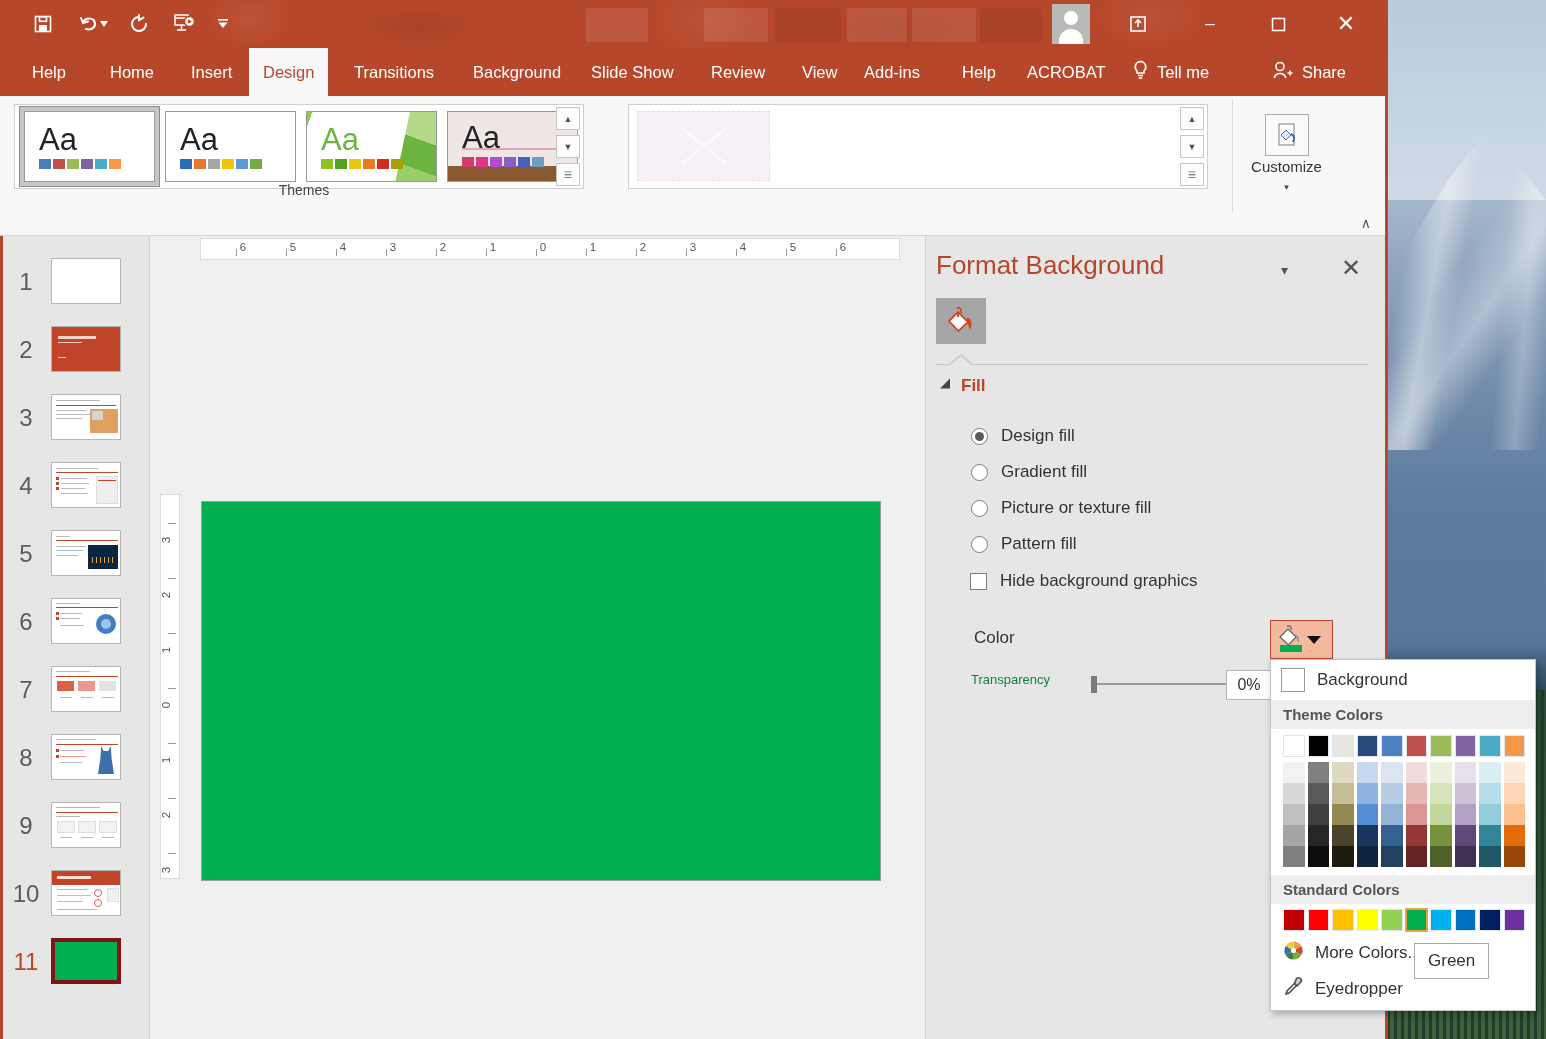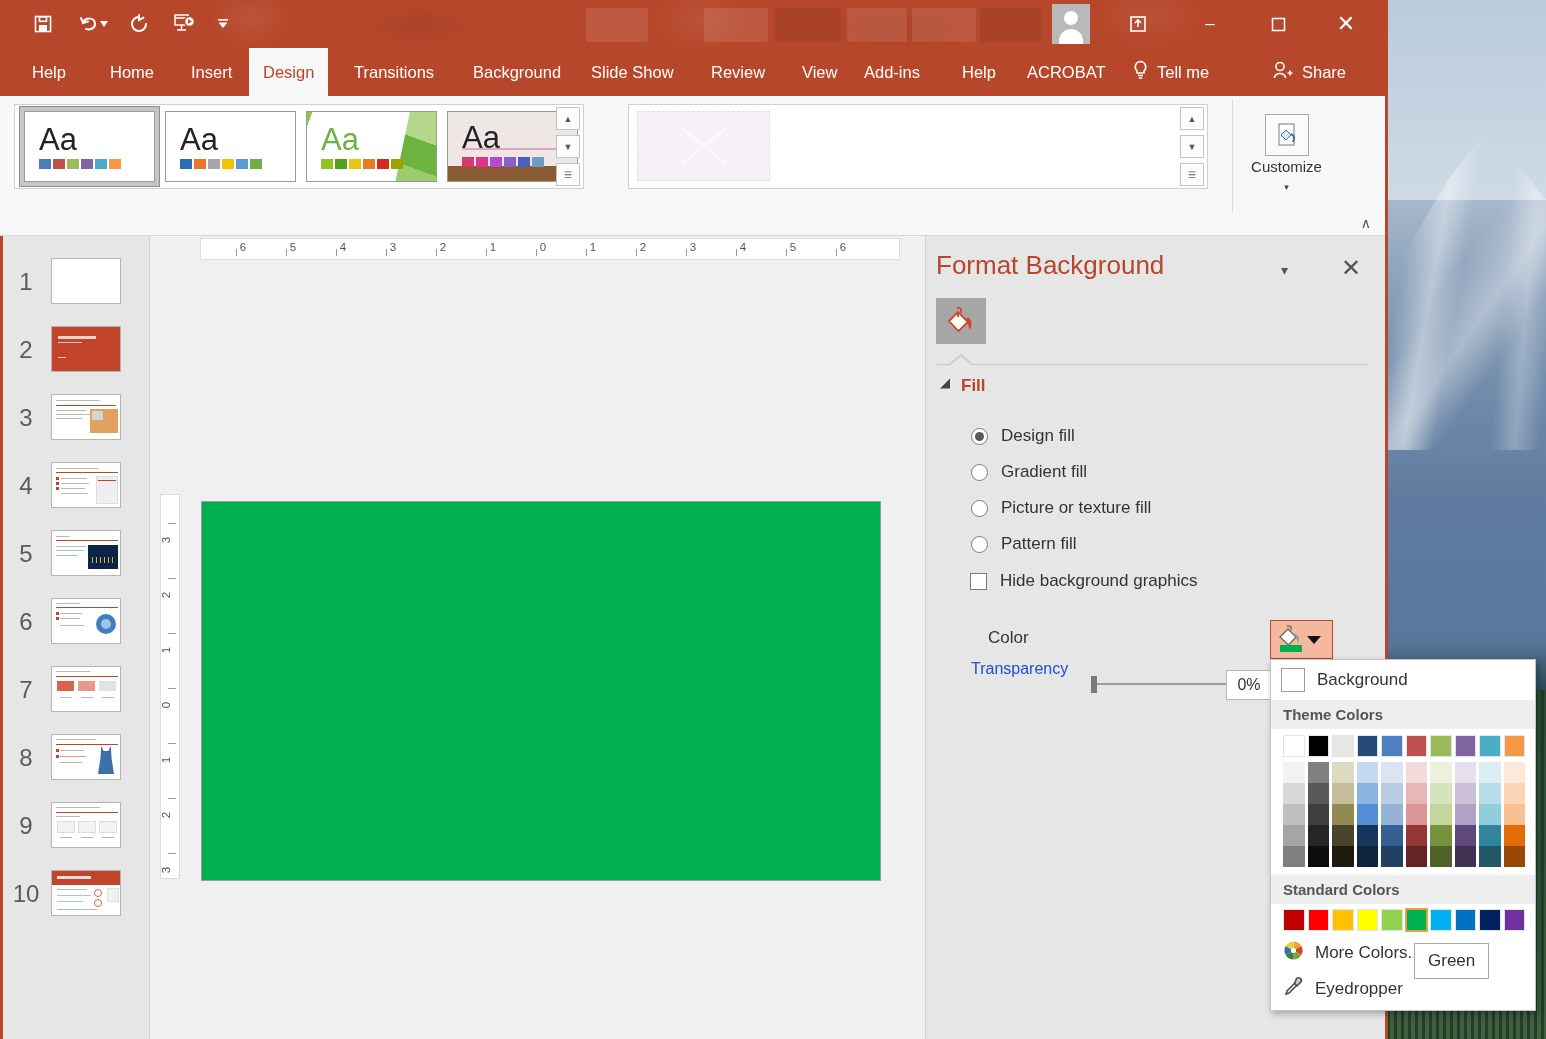--- a/index.html
+++ b/index.html
@@ -193,22 +193,22 @@
               border-bottom:7px solid transparent; transform:rotate(45deg); }
   #fill-label { font-size:17px; font-weight:bold; color:#b7472a; }
 
   .radio-row { position:absolute; left:45px; display:flex; align-items:center; gap:13px; }
   .radio { width:17px; height:17px; border:1.5px solid #7b7b7b; border-radius:50%; background:#fff;
            display:flex; align-items:center; justify-content:center; }
   .radio.on::after { content:''; width:9px; height:9px; border-radius:50%; background:#5a5a5a; }
   .radio-label { font-size:17px; color:#333; }
   .check { width:17px; height:17px; border:1.5px solid #7b7b7b; background:#fff; }
 
-  #color-label { position:absolute; left:62px; top:392px; font-size:17px; color:#333; }
-  #transp-label { position:absolute; left:45px; top:424px; font-size:16px; color:#1d4ed8; }
+  #color-label { position:absolute; left:48px; top:392px; font-size:17px; color:#333; }
+  #transp-label { position:absolute; left:45px; top:436px; font-size:13px; color:#15803d; }
   #transp-track { position:absolute; left:168px; top:447px; width:155px; height:2px; background:#9c9c9c; }
   #transp-knob { position:absolute; left:165px; top:440px; width:6px; height:17px; background:#7b7b7b; }
   #transp-box { position:absolute; left:300px; top:434px; width:46px; height:30px;
                 background:#fff; border:1px solid #b5b5b5; display:flex;
                 align-items:center; justify-content:center; font-size:16px; color:#333; }
 
   
   #colorbtn-wrap { position:absolute; left:1270px; top:620px; width:63px; height:39px;
                    background:#f3b89e; border:1px solid #b7472a; display:flex; align-items:center; }
   #colorbtn-bucket { position:relative; margin-left:5px; width:28px; height:30px; }
@@ -417,20 +417,21 @@
               <div class="sw" style="background:#8a5fc4"></div>
             <div class="sw" style="background:#4a5fc1"></div>
               <div class="sw" style="background:#6c9ec4"></div>
           </div>
         </div>
 
         <div class="gal-btn" style="top:2px">▲</div>
         <div class="gal-btn" style="top:30px">▼</div>
         <div class="gal-btn" style="top:58px">☰</div>
       </div>
+      <div id="themes-label">Themes</div>
     </div>
 
     <div id="variants-group">
       <div id="variants-frame">
         <div id="variant-thumb">
           <div class="x1"></div>
             <div class="x2"></div>
         </div>
         <div class="gal-btn" style="top:2px">▲</div>
         <div class="gal-btn" style="top:30px">▼</div>
@@ -582,20 +583,24 @@
         <div class="m-txt" style="left:5px;top:18px;width:30px"></div>
         <div class="m-txt" style="left:5px;top:24px;width:34px;background:#9fc5e8"></div>
         <div class="m-txt" style="left:5px;top:30px;width:26px;background:#9fc5e8"></div>
         <div class="m-txt" style="left:5px;top:38px;width:40px"></div>
         <div style="position:absolute;left:42px;top:18px;width:8px;height:8px;border-radius:50%;border:1.5px solid #d9634a"></div>
         <div style="position:absolute;left:42px;top:28px;width:8px;height:8px;border-radius:50%;border:1.5px solid #d9634a"></div>
         <div class="m-img" style="left:55px;top:17px;width:12px;height:14px;background:#f0f0f0;border:1px solid #e0e0e0"></div>
       </div>
     </div>
 
+    <div class="thumbrow selected" style="top:702px">
+      <div class="thumbnum">11</div>
+      <div class="thumbbox"></div>
+    </div>
   </div>
 
   <div id="editarea">
 
     <div id="hruler">
       <div class="rtick" style="left:35px;  height:7px"></div>
       <div class="rnum" style="left:42px">6</div>
       <div class="rtick" style="left:85px;  height:7px"></div>
       <div class="rnum" style="left:92px">5</div>
       <div class="rtick" style="left:135px; height:7px"></div>

